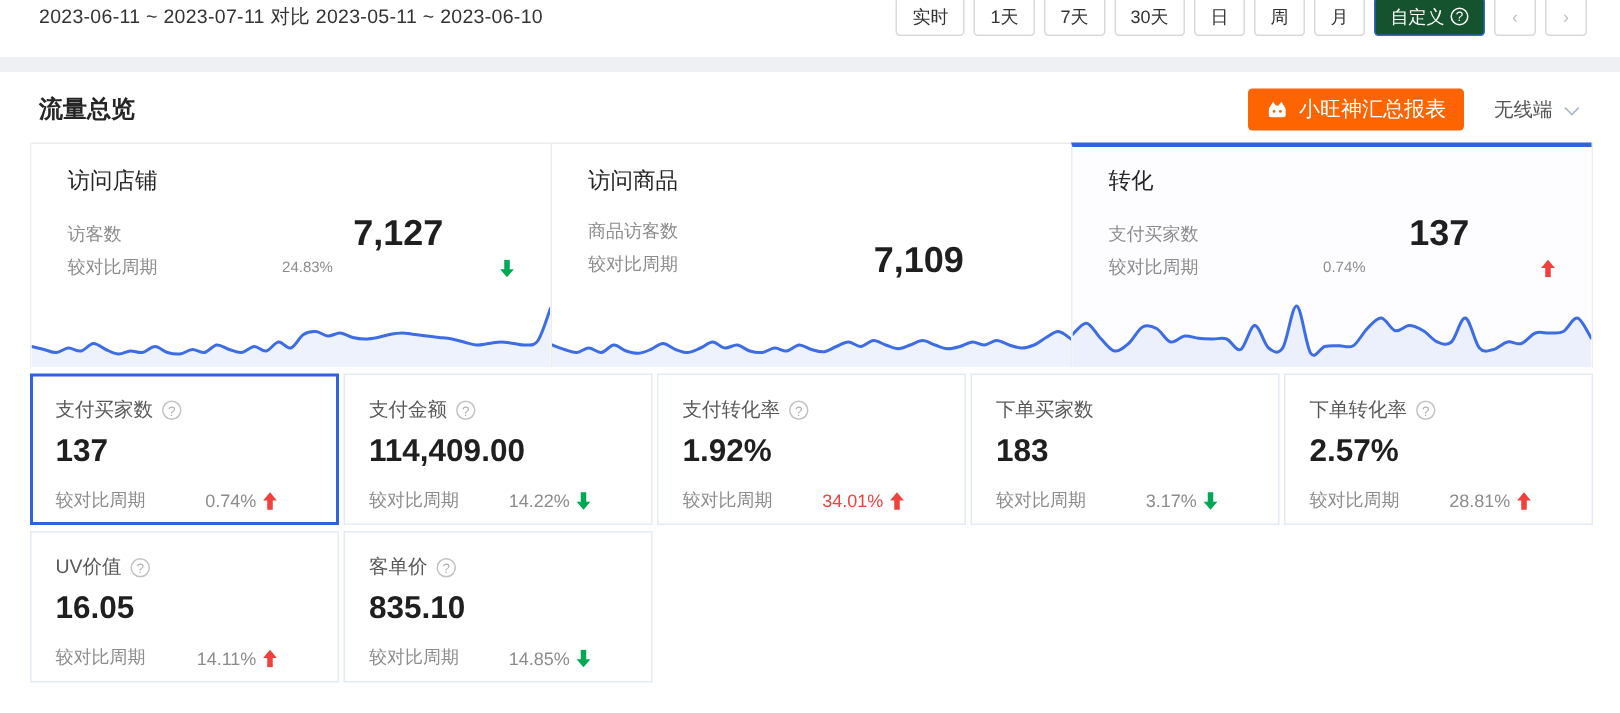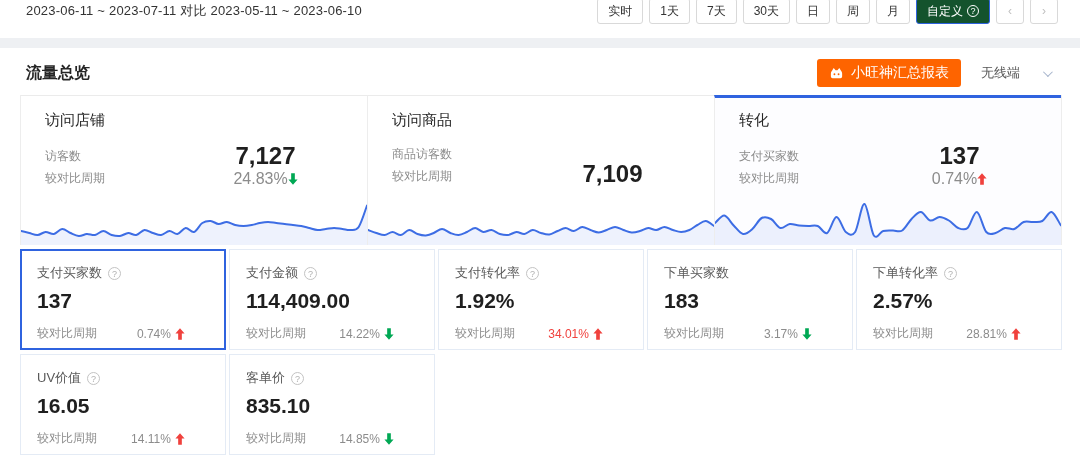--- a/index.html
+++ b/index.html
@@ -23,39 +23,39 @@
 
   
   .section-header { height:47px; display:flex; align-items:center;
     padding:3px 30px 0 26px; background:#fff; }
   .section-title { font-size:16px; font-weight:bold; color:#262626; }
   .header-right { margin-left:auto; display:flex; align-items:center; gap:20px; }
   .report-btn { height:28px; background:#fe6400; border-radius:3px; color:#fff;
     font-size:14px; display:flex; align-items:center; gap:7px; padding:0 12px;
     cursor:pointer; border:none; }
   .report-btn .mascot { display:flex; }
-  .channel-select { display:flex; align-items:center; gap:23px; font-size:13px;
+  .channel-select { display:flex; align-items:center; gap:8px; font-size:13px;
     color:#555; cursor:pointer; }
   .caret-down { width:7px; height:7px; border-right:1.5px solid #a6b4cc;
     border-bottom:1.5px solid #a6b4cc; transform:rotate(45deg) translateY(-2px); }
 
   
   .tabs-row { margin:0 18px 0 20px; display:flex; height:150px;
     border-left:1px solid #ededed; border-right:1px solid #ededed; }
   .tab-panel { flex:1 1 0; position:relative; border-top:1px solid #ebebeb;
     padding:15px 24px 0; cursor:pointer; background:#fff; overflow:hidden; }
   .tab-panel + .tab-panel { border-left:1px solid #ededed; }
   .tab-panel.selected { border-top:3px solid #2f63df; padding-top:13px; background:#fdfdff; }
   .tab-title { font-size:15px; color:#262626; }
   .tab-metric { display:flex; margin-top:13px; align-items:flex-end; }
   .tab-labels { flex:1; font-size:12px; color:#8c8c8c; line-height:22px; }
   .tab-values { width:52%; text-align:center; }
   .tab-value { font-size:24px; font-weight:bold; color:#1f1f1f; line-height:26px; }
-  .tab-compare { font-size:16px; color:#8c8c8c; line-height:20px; display:flex;
-    align-items:center; justify-content:center; gap:0; }
+  .tab-compare { font-size:10px; color:#8c8c8c; line-height:20px; display:flex;
+    align-items:center; justify-content:space-between; gap:0; }
   .sparkline { position:absolute; left:0; right:0; bottom:0; height:52px; width:100%; }
 
   
   .cards-grid { margin:4px 18px 0 20px; display:grid;
     grid-template-columns:repeat(5,1fr); gap:3px; }
   .mcard { height:101px; background:#fff; border:1px solid #e4ebf5;
     padding:14px 16px 0; cursor:pointer; }
   .mcard.selected { border:2px solid #2f63df; padding:13px 15px 0; }
   .mlabel-row { display:flex; align-items:center; gap:6px; font-size:13px; color:#595959; }
   .help-icon { width:13px; height:13px; border:1px solid #c3c3c3; border-radius:50%;

